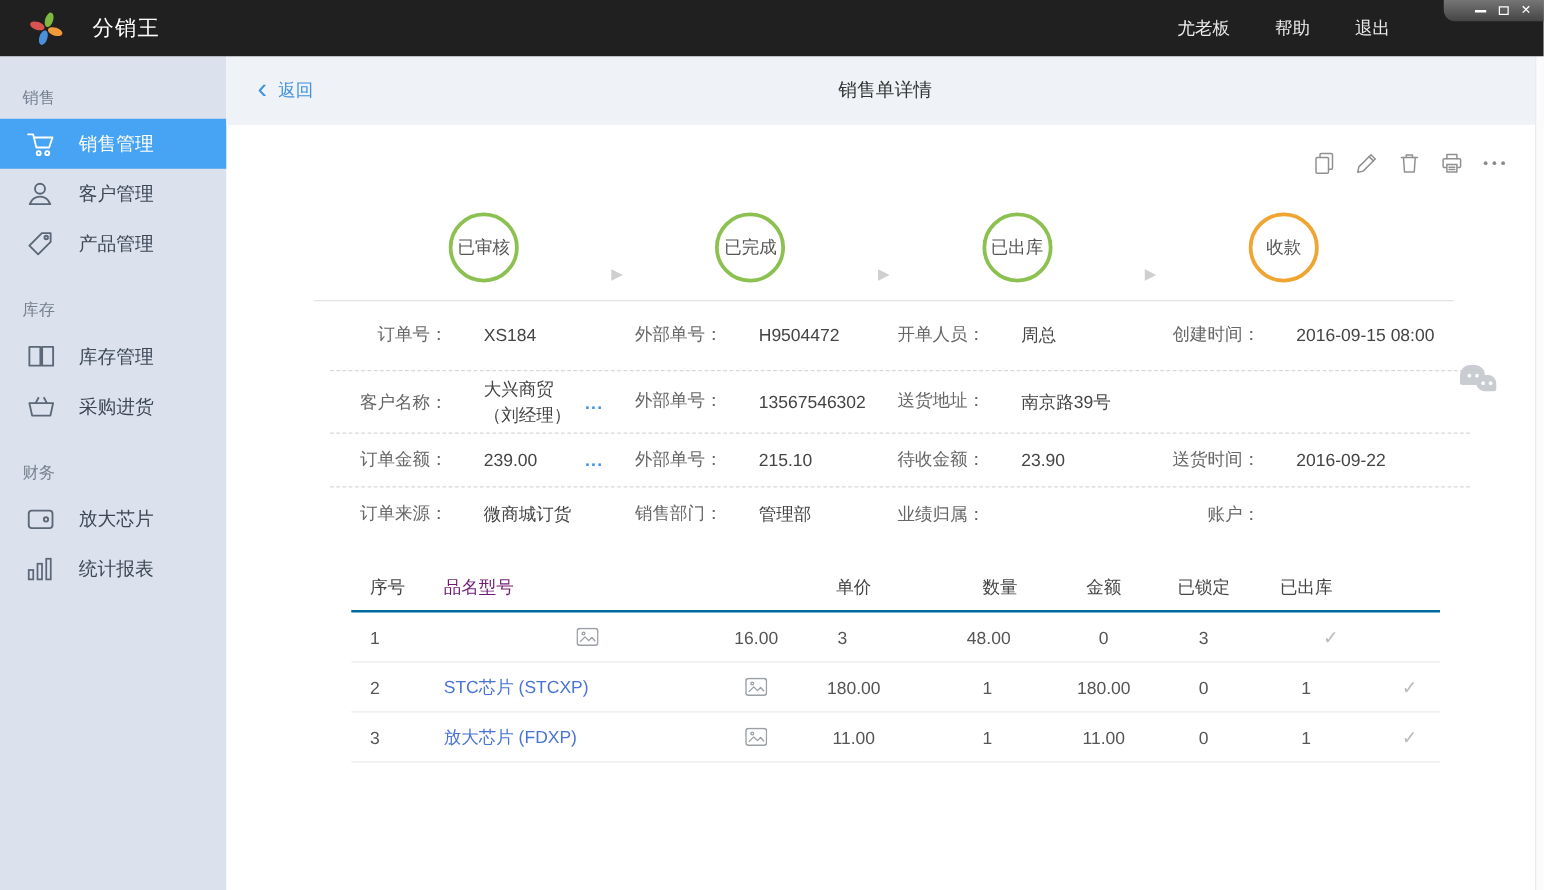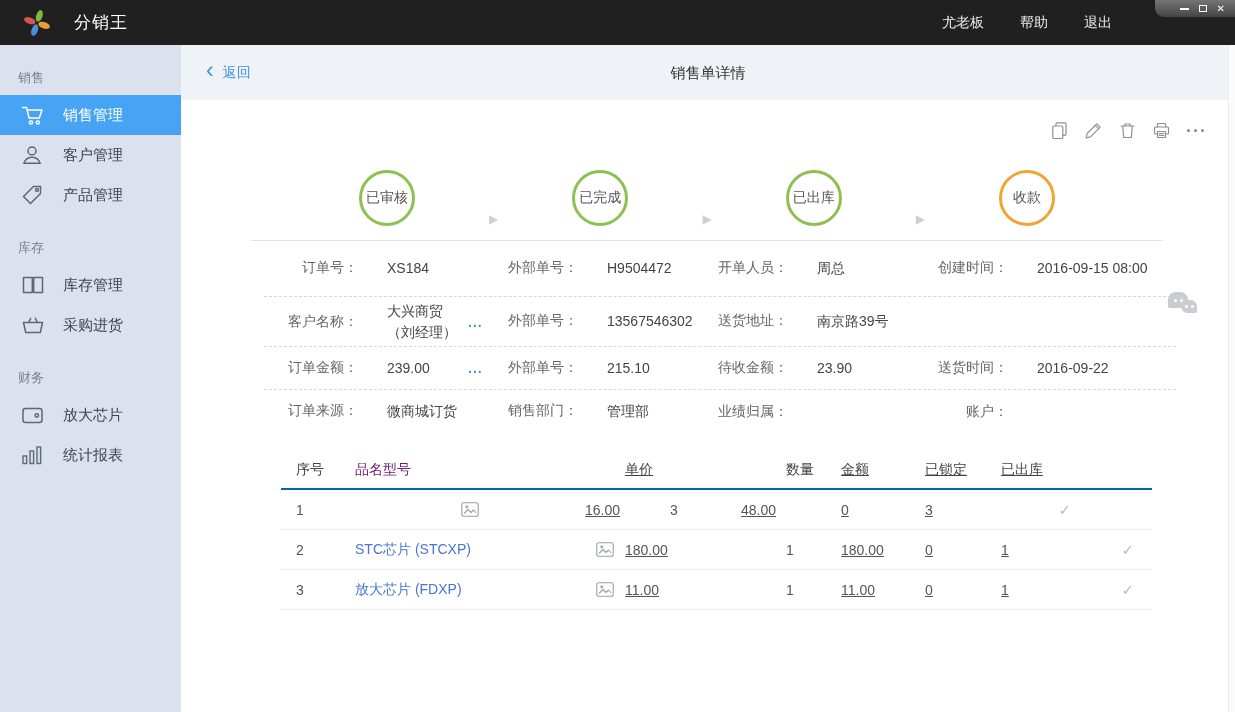--- a/index.html
+++ b/index.html
@@ -73,21 +73,21 @@
 
   
   .product-table { position:absolute; left:281px; top:452px; width:871px; }
   .pt-row { display:grid; grid-template-columns:74px 230px 40px 116px 100px 84px 76px 88px 63px;
     align-items:center; height:40px; border-bottom:1px solid #ececec; font-size:14px; color:#555; }
   .pt-header { height:38px; color:#444; border-bottom:2px solid #0369a1; }
   .c-seq { padding-left:15px; }
   .c-name { color:#4a74d4; cursor:pointer; }
   .pt-header .c-name { color:#701a75; cursor:default; }
   .c-icon { display:flex; justify-content:center; cursor:pointer; }
-  .c-price,.c-amount,.c-locked,.c-shipped { text-align:left;text-decoration:underline; }
+  .c-price,.c-amount,.c-locked,.c-shipped { text-align:center; }
   .c-qty { padding-left:45px; }
   .c-check { text-align:right; padding-right:18px; color:#bcbcbc; font-size:15px; }
 
   
   .scroll-track { position:absolute; right:0; top:45px; bottom:0; width:7px; background:#fbfbfb; border-left:1px solid #ececec; }
 </style>
 </head>
 <body>
 
 <div class="topbar">

